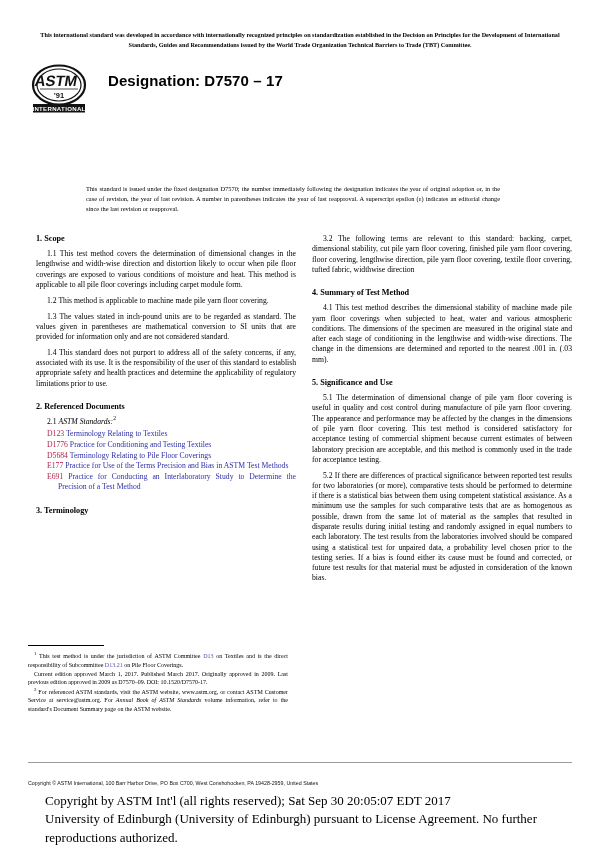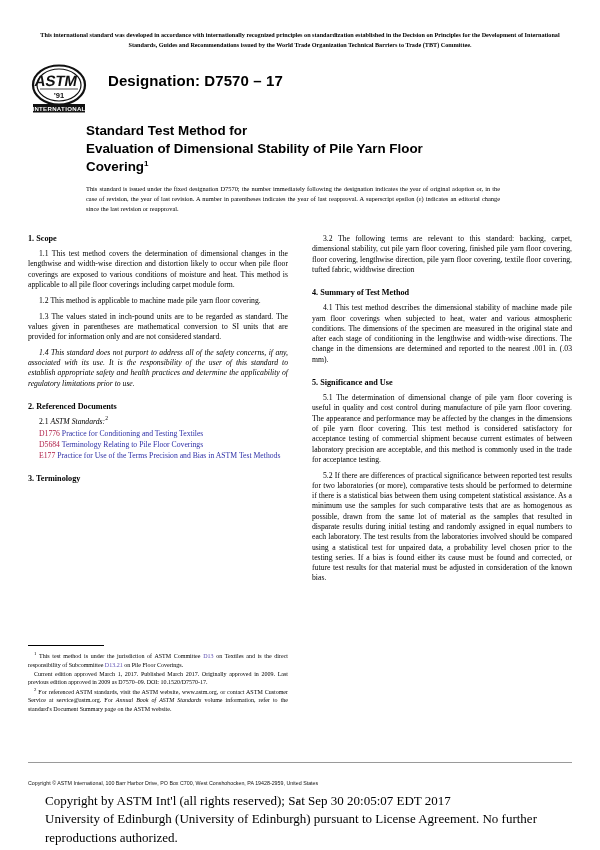--- a/index.html
+++ b/index.html
@@ -98,41 +98,41 @@
   
   .col {
     position: absolute;
     top: 234px;
     width: 260px;
     font-size: 7.7px;
     line-height: 1.335;
     text-align: justify;
     color: #000;
   }
-  .col-left  { left: 28px; }
+  .col-left  { left: 36px; }
   .col-right { left: 312px; }
 
   h2.sec {
     font-size: 8.2px;
     font-weight: bold;
     margin: 0 0 4.5px 0;
     padding: 0;
     text-align: left;
     line-height: 1.3;
   }
   h2.sec.spaced { margin-top: 13px; }
 
   p.para {
     margin: 0 0 5.5px 0;
     padding: 0;
     text-indent: 11px;
     text-align: justify;
     hyphens: none;
   }
-  p.para.italic { font-style: italic; }
+  p.para.italic { }
   p.para.last { margin-bottom: 0; }
 
   p.subhead {
     margin: 0 0 2px 0;
     text-indent: 11px;
     font-style: italic;
   }
   p.subhead sup { font-style: normal; font-size: 5.6px; vertical-align: super; line-height: 0; }
   p.subhead .num { font-style: normal; }
 
@@ -239,43 +239,40 @@
         </g>
         <path d="M10 25 L48 25" stroke="#111" stroke-width="1" opacity="0.75"></path>
         <text x="29" y="34" font-size="7.5" text-anchor="middle" fill="#111" font-family="Liberation Sans, sans-serif" font-weight="bold">’91</text>
         <rect x="3" y="40" width="52" height="8.5" fill="#111"></rect>
         <text x="29" y="46.6" font-size="6.1" text-anchor="middle" fill="#fff" font-family="Liberation Sans, sans-serif" font-weight="bold" letter-spacing="0.3">INTERNATIONAL</text>
       </svg>
     </div>
     <div class="designation">Designation: D7570 – 17</div>
   </div>
 
-  <div class="title-block">
-    <span>Standard Test Method for</span><br>
-    <span>Evaluation of Dimensional Stability of Pile Yarn Floor</span><br>
-    <span>Covering</span><sup>1</sup>
-  </div>
 
   <div class="issue-note">This standard is issued under the fixed designation D7570; the number immediately following the designation indicates the year of original adoption or, in the case of revision, the year of last revision. A number in parentheses indicates the year of last reapproval. A superscript epsilon (ε) indicates an editorial change since the last revision or reapproval.</div>
 
   <div class="col col-left">
 
     <h2 class="sec">1. Scope</h2>
     <p class="para">1.1 This test method covers the determination of dimensional changes in the lengthwise and width-wise direction and distortion likely to occur when pile floor coverings are exposed to various conditions of moisture and heat. This method is applicable to all pile floor coverings including carpet module form.</p>
     <p class="para">1.2 This method is applicable to machine made pile yarn floor covering.</p>
     <p class="para">1.3 The values stated in inch-pound units are to be regarded as standard. The values given in parentheses are mathematical conversion to SI units that are provided for information only and are not considered standard.</p>
     <p class="para italic">1.4 This standard does not purport to address all of the safety concerns, if any, associated with its use. It is the responsibility of the user of this standard to establish appropriate safety and health practices and determine the applicability of regulatory limitations prior to use.</p>
 
     <h2 class="sec spaced">2. Referenced Documents</h2>
     <p class="subhead"><span class="num">2.1 </span><span>ASTM Standards:</span><sup>2</sup></p>
 
     <ul class="reflist">
+      <li><span class="desig">D123</span> <span class="reftext">Terminology Relating to Textiles</span></li>
       <li><span class="desig">D1776</span> <span class="reftext">Practice for Conditioning and Testing Textiles</span></li>
       <li><span class="desig">D5684</span> <span class="reftext">Terminology Relating to Pile Floor Coverings</span></li>
       <li><span class="desig">E177</span> <span class="reftext">Practice for Use of the Terms Precision and Bias in ASTM Test Methods</span></li>
+      <li><span class="desig">E691</span> <span class="reftext">Practice for Conducting an Interlaboratory Study to Determine the Precision of a Test Method</span></li>
     </ul>
 
     <h2 class="sec spaced">3. Terminology</h2>
 
   </div>
 
   <div class="col col-right">
 
     <p class="para">3.2 The following terms are relevant to this standard: backing, carpet, dimensional stability, cut pile yarn floor covering, finished pile yarn floor covering, floor covering, lengthwise direction, pile yarn floor covering, textile floor covering, tufted fabric, widthwise direction</p>
 

